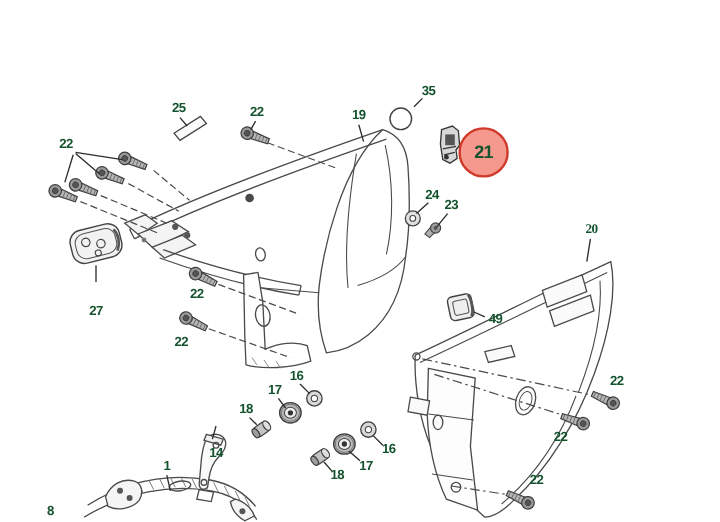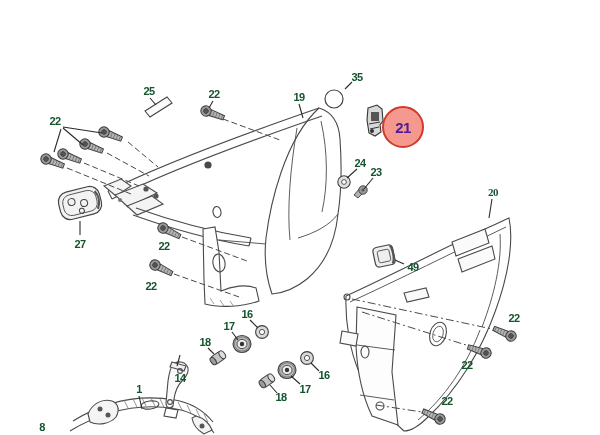--- a/index.html
+++ b/index.html
@@ -244,35 +244,35 @@
   </svg>
 
   <div class="plabel" style="left:149px; top:91px;">25</div>
   <div class="plabel" style="left:214px; top:94px;">22</div>
   <div class="plabel" style="left:55px;  top:121px;">22</div>
   <div class="plabel" style="left:299px; top:97px;">19</div>
   <div class="plabel" style="left:357px; top:77px;">35</div>
   <div class="plabel" style="left:360px; top:163px;text-align:right;">24</div>
   <div class="plabel" style="left:376px; top:172px;">23</div>
   <div class="plabel" style="left:493px; top:192px;font-family:Liberation Serif, serif;">20</div>
-  <div class="plabel" style="left:80px;  top:244px;">27</div>
+  <div class="plabel" style="left:80px;  top:260px;">27</div>
   <div class="plabel" style="left:164px; top:246px;">22</div>
   <div class="plabel" style="left:151px; top:286px;">22</div>
   <div class="plabel" style="left:413px; top:267px;">49</div>
   <div class="plabel" style="left:514px; top:318px;">22</div>
   <div class="plabel" style="left:467px; top:365px;">22</div>
   <div class="plabel" style="left:447px; top:401px;">22</div>
   <div class="plabel" style="left:247px; top:314px;">16</div>
   <div class="plabel" style="left:229px; top:326px;">17</div>
   <div class="plabel" style="left:205px; top:342px;">18</div>
   <div class="plabel" style="left:180px; top:356px;margin-top:22px;">14</div>
   <div class="plabel" style="left:324px; top:375px;">16</div>
   <div class="plabel" style="left:305px; top:389px;">17</div>
   <div class="plabel" style="left:281px; top:397px;">18</div>
   <div class="plabel" style="left:139px; top:389px;">1</div>
   <div class="plabel" style="left:42px;  top:427px;">8</div>
   <div class="plabel" style="left:64px;  top:427px;margin-top:14px;">15</div>
 
-  <div class="highlight" style="background: rgb(245, 153, 143); border: 2.5px solid rgb(208, 58, 43); color: #4c1d95;">
+  <div class="highlight" style="background: rgb(245, 153, 143); border: 2.5px solid rgb(208, 58, 43); color: #14532d;">
     <span>21</span>
   </div>
 
 </div>
 
 </body></html>

